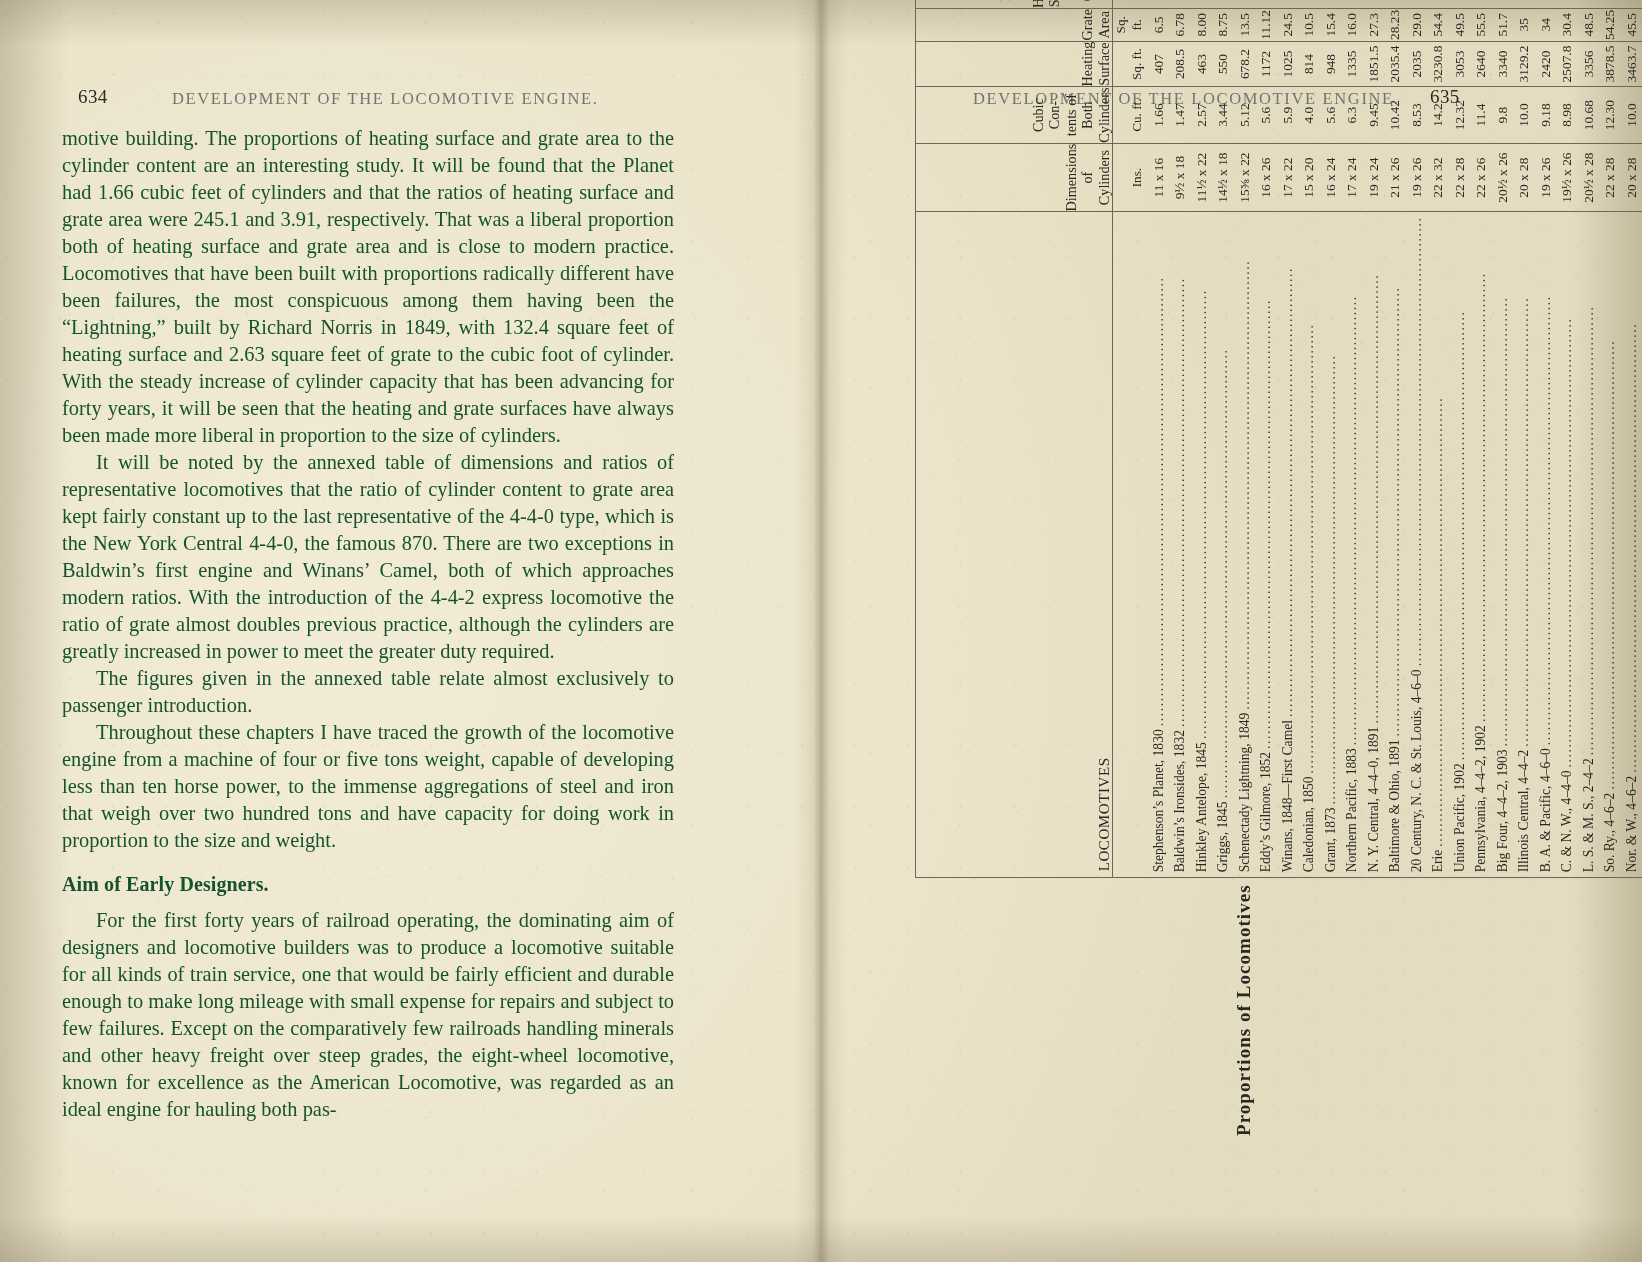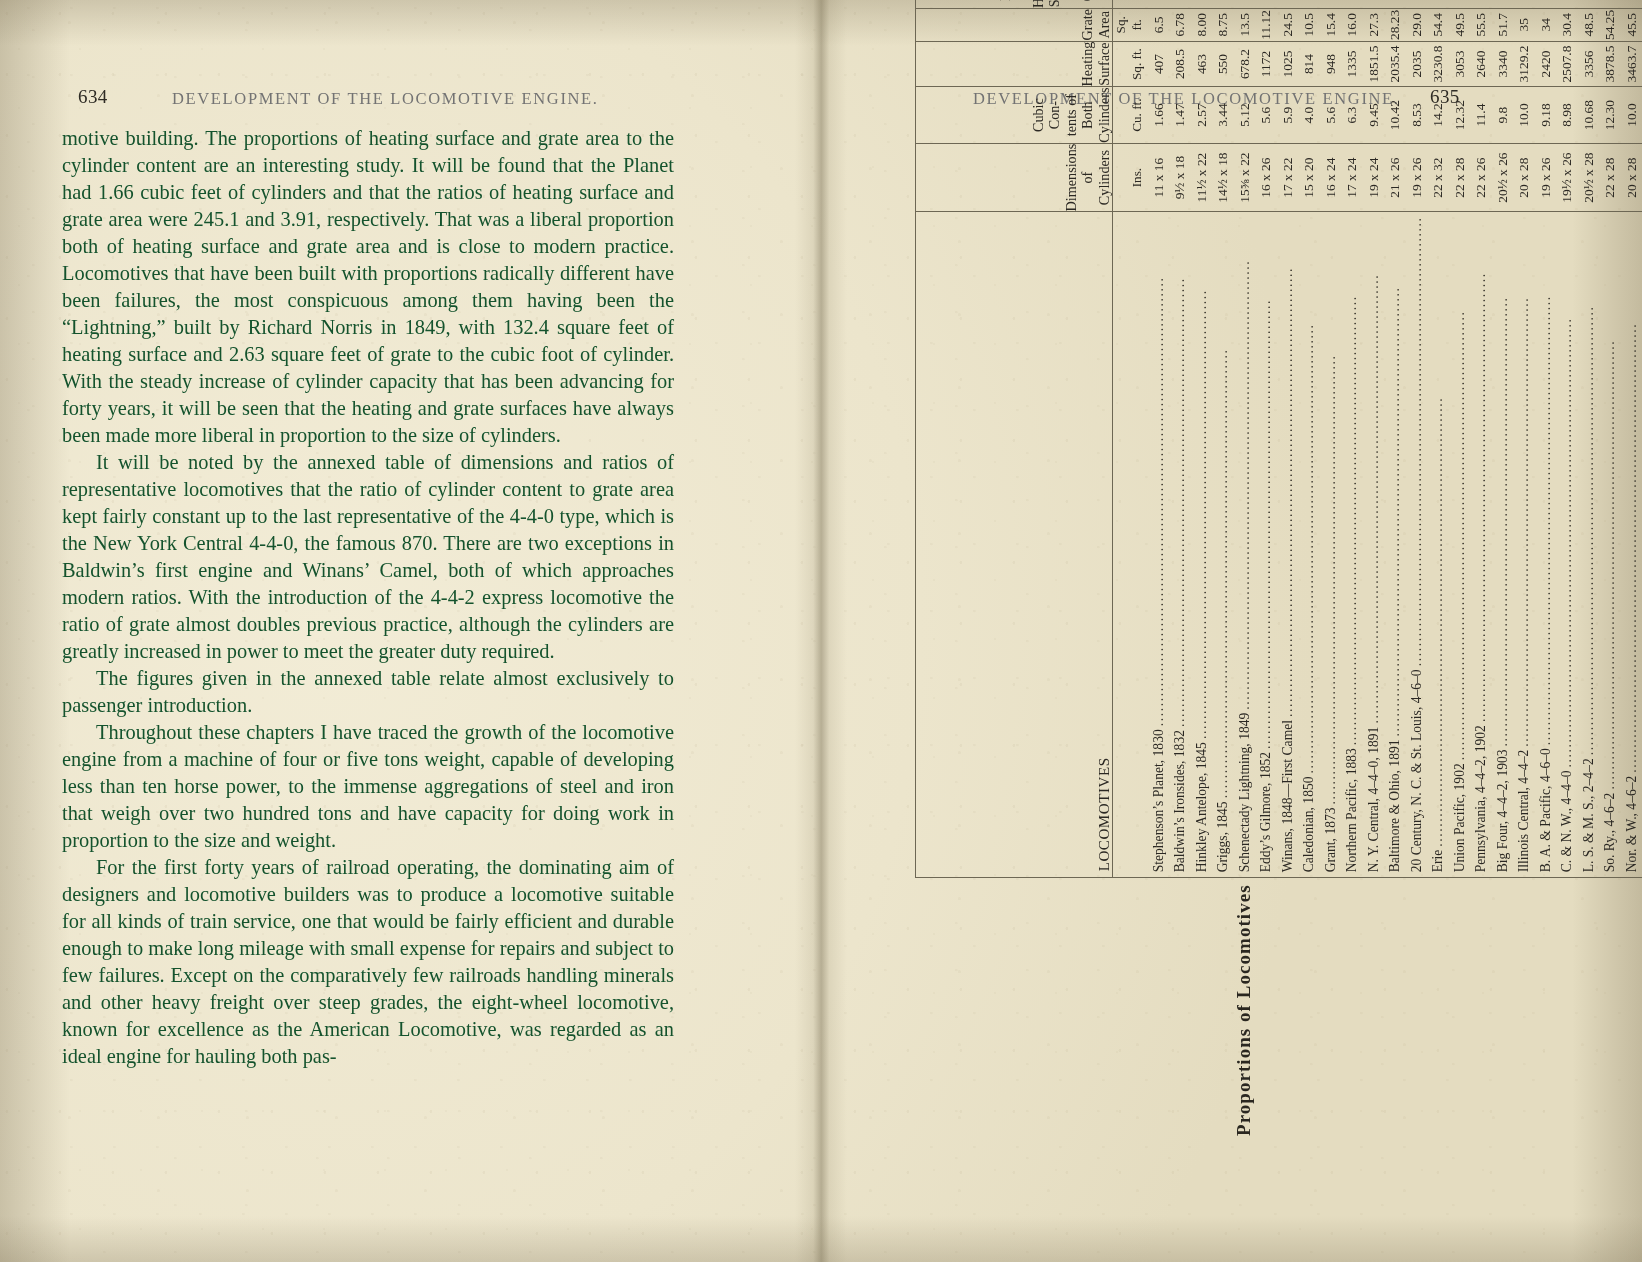--- a/index.html
+++ b/index.html
@@ -138,20 +138,21 @@
 </div>
 
 <div class="folio" style="left:78px;top:86px;">634</div>
 <div class="runhead" style="left:172px;top:89px;">DEVELOPMENT OF THE LOCOMOTIVE ENGINE.</div>
 
 <div id="left-col">
   <p class="noind">motive building. The proportions of heating surface and grate area to the cylinder content are an interesting study. It will be found that the Planet had 1.66 cubic feet of cylinders and that the ratios of heating surface and grate area were 245.1 and 3.91, respectively. That was a liberal proportion both of heating surface and grate area and is close to modern practice. Locomotives that have been built with proportions radically different have been failures, the most conspicuous among them having been the “Lightning,” built by Richard Norris in 1849, with 132.4 square feet of heating surface and 2.63 square feet of grate to the cubic foot of cylinder. With the steady increase of cylinder capacity that has been advancing for forty years, it will be seen that the heating and grate surfaces have always been made more liberal in proportion to the size of cylinders.</p>
   <p>It will be noted by the annexed table of dimensions and ratios of representative locomotives that the ratio of cylinder content to grate area kept fairly constant up to the last representative of the 4-4-0 type, which is the New York Central 4-4-0, the famous 870. There are two exceptions in Baldwin’s first engine and Winans’ Camel, both of which approaches modern ratios. With the introduction of the 4-4-2 express locomotive the ratio of grate almost doubles previous practice, although the cylinders are greatly increased in power to meet the greater duty required.</p>
   <p>The figures given in the annexed table relate almost exclusively to passenger introduction.</p>
   <p>Throughout these chapters I have traced the growth of the locomotive engine from a machine of four or five tons weight, capable of developing less than ten horse power, to the immense aggregations of steel and iron that weigh over two hundred tons and have capacity for doing work in proportion to the size and weight.</p>
+  <h2 class="subhead">Aim of Early Designers.</h2>
   <p>For the first forty years of railroad operating, the dominating aim of designers and locomotive builders was to produce a locomotive suitable for all kinds of train service, one that would be fairly efficient and durable enough to make long mileage with small expense for repairs and subject to few failures. Except on the comparatively few railroads handling minerals and other heavy freight over steep grades, the eight-wheel locomotive, known for excellence as the American Locomotive, was regarded as an ideal engine for hauling both pas-</p>
 </div>
 
 <div class="runhead" style="left:973px;top:89px;">DEVELOPMENT OF THE LOCOMOTIVE ENGINE.</div>
 <div class="folio" style="left:1430px;top:86px;">635</div>
 
 <div id="right-page">
   <div id="table-rot">
     <div class="tbl-caption">Proportions of Locomotives</div>
     <div id="tbl-wrap">

